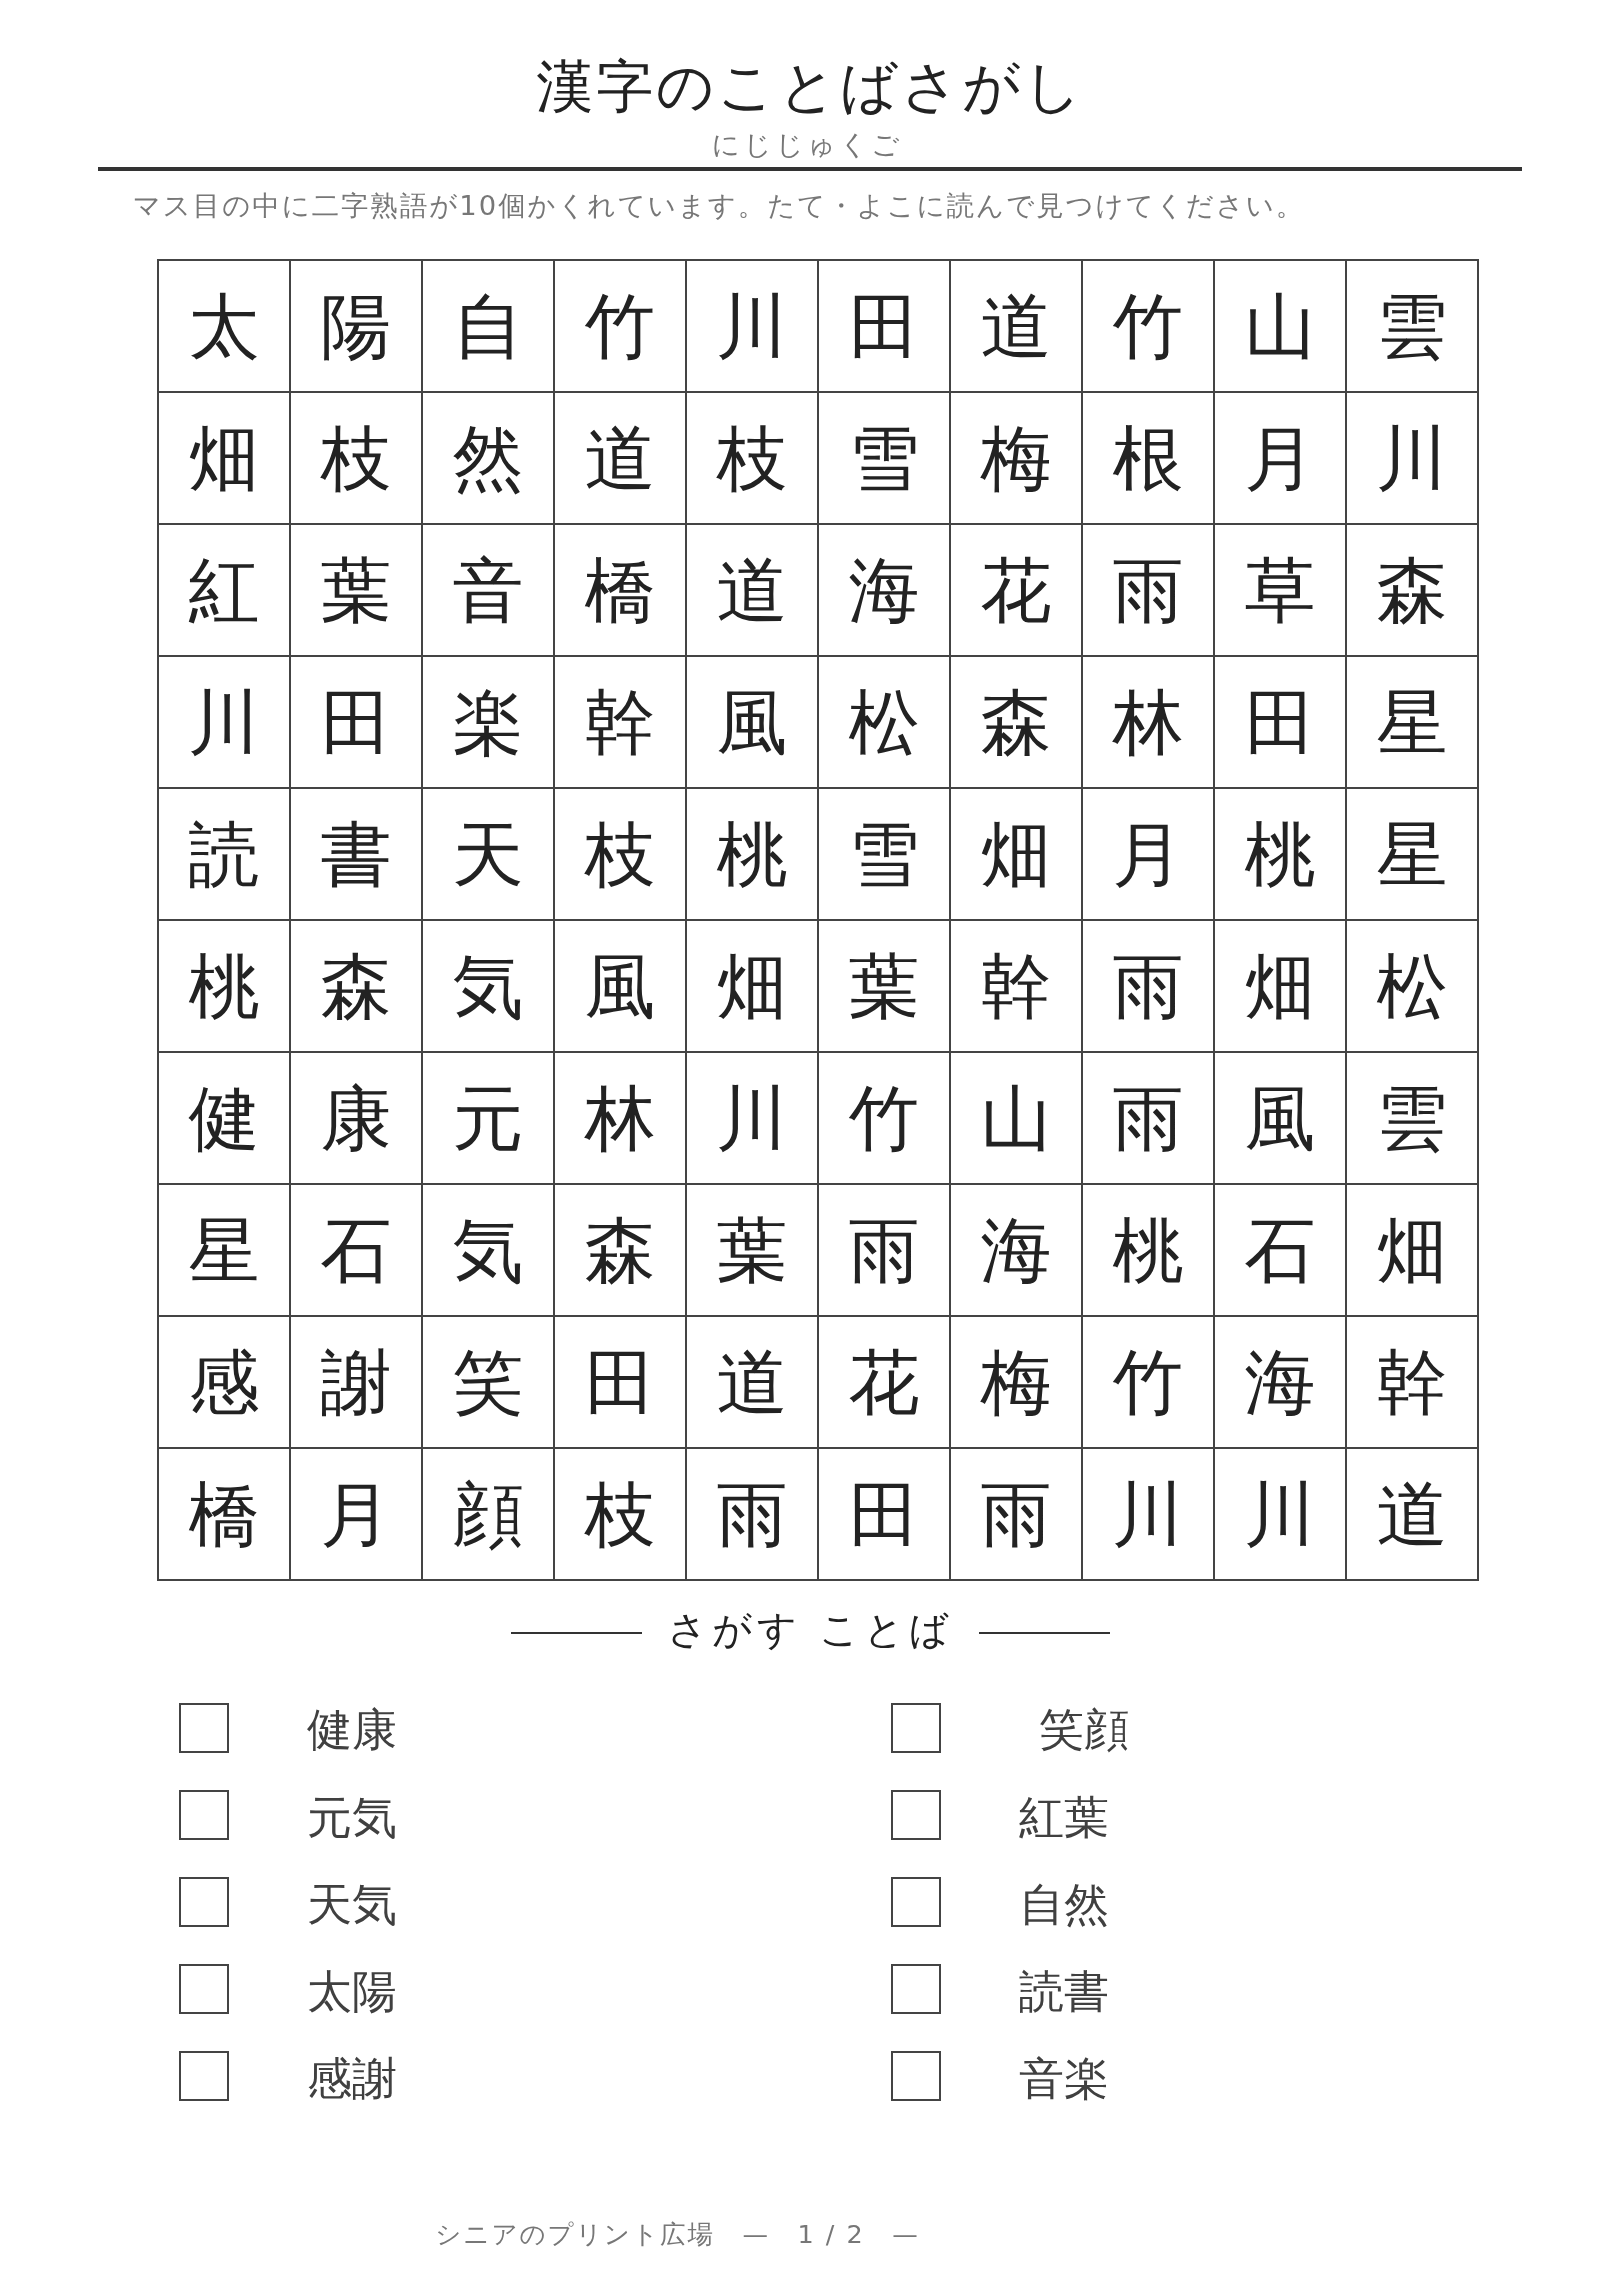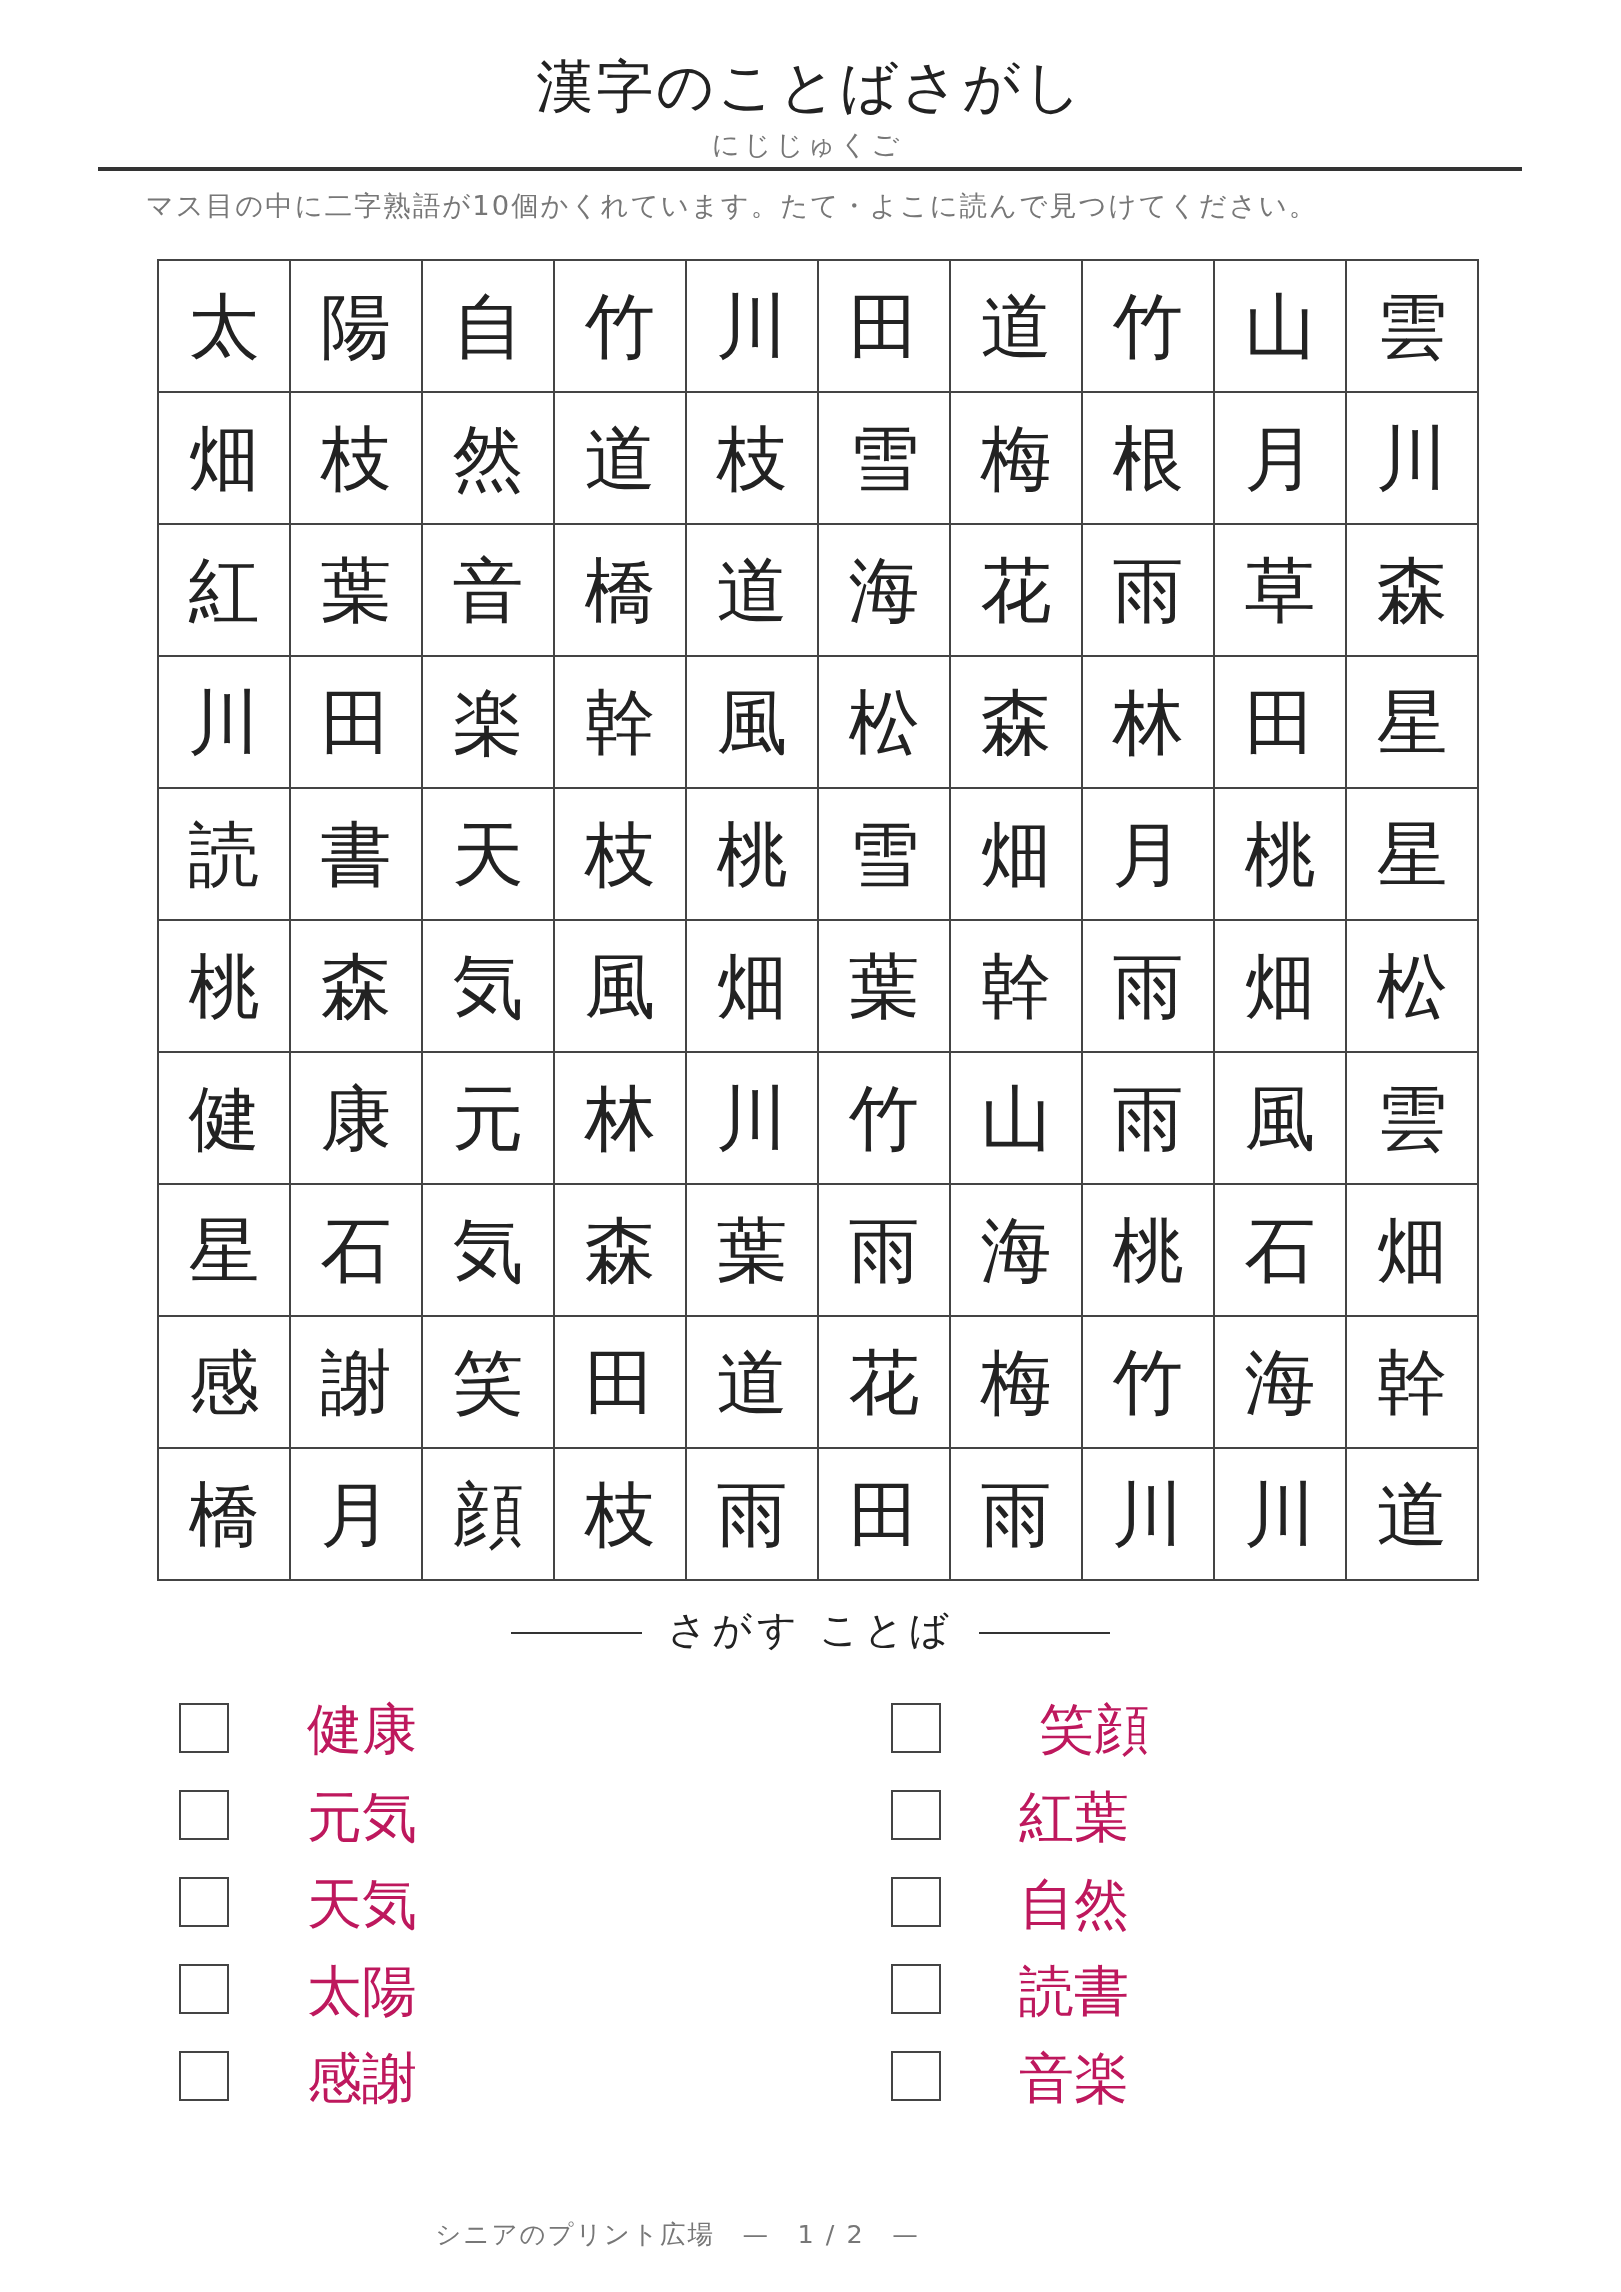--- a/index.html
+++ b/index.html
@@ -40,21 +40,21 @@
     .rule {
       position: absolute;
       left: 98px;
       top: 167px;
       width: 1424px;
       height: 3.9px;
       background: #333333;
     }
     .instruction {
       position: absolute;
-      left: 16px;
+      left: 3px;
       top: 186px;
       width: 1432px;
       text-align: center;
       font-size: 27.4px;
       line-height: 39px;
       letter-spacing: 2px;
       color: #777777;
     }
     .grid {
       position: absolute;
@@ -107,24 +107,24 @@
     .checkbox {
       width: 46px;
       height: 46px;
       border: 2.9px solid #444444;
       background: #ffffff;
       box-sizing: content-box;
       cursor: pointer;
     }
     .word-text {
       position: absolute;
-      font-size: 55px;
+      font-size: 45px;
       line-height: 51px;
       white-space: nowrap;
-      color: #be185d;
+      color: #404040;
     }
     .footer {
       position: absolute;
       left: 0;
       top: 2217px;
       width: 1355px;
       text-align: center;
       font-size: 25.5px;
       line-height: 35px;
       letter-spacing: 2px;

